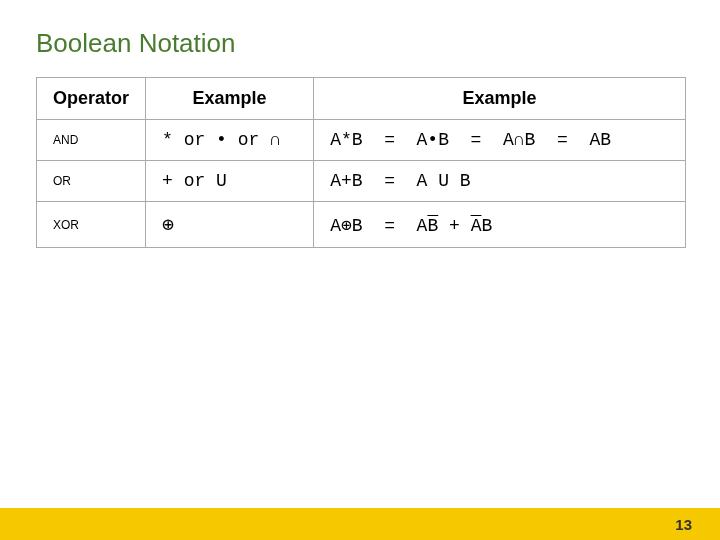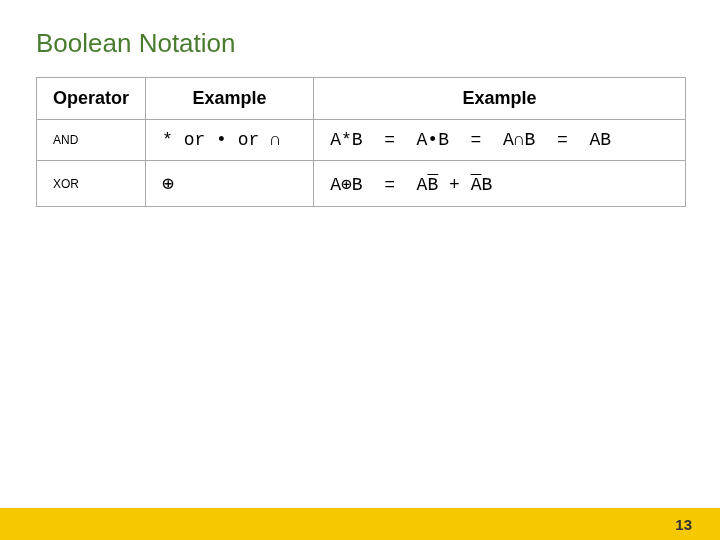--- a/index.html
+++ b/index.html
@@ -97,20 +97,25 @@
       </tr>
     </thead>
     <tbody>
 
       <tr>
         <td>AND</td>
         <td class="math">* or • or ∩</td>
         <td class="math">A*B &nbsp;=&nbsp; A•B &nbsp;=&nbsp; A∩B &nbsp;=&nbsp; AB</td>
       </tr>
 
+      <tr>
+        <td>OR</td>
+        <td class="math">+ or U</td>
+        <td class="math">A+B &nbsp;=&nbsp; A U B</td>
+      </tr>
 
 
       <tr>
         <td>XOR</td>
         <td class="math oplus">⊕</td>
         <td class="math">A⊕B &nbsp;=&nbsp; A<span class="overline">B</span> + <span class="overline">A</span>B</td>
       </tr>
     </tbody>
   </table>
 </div>

